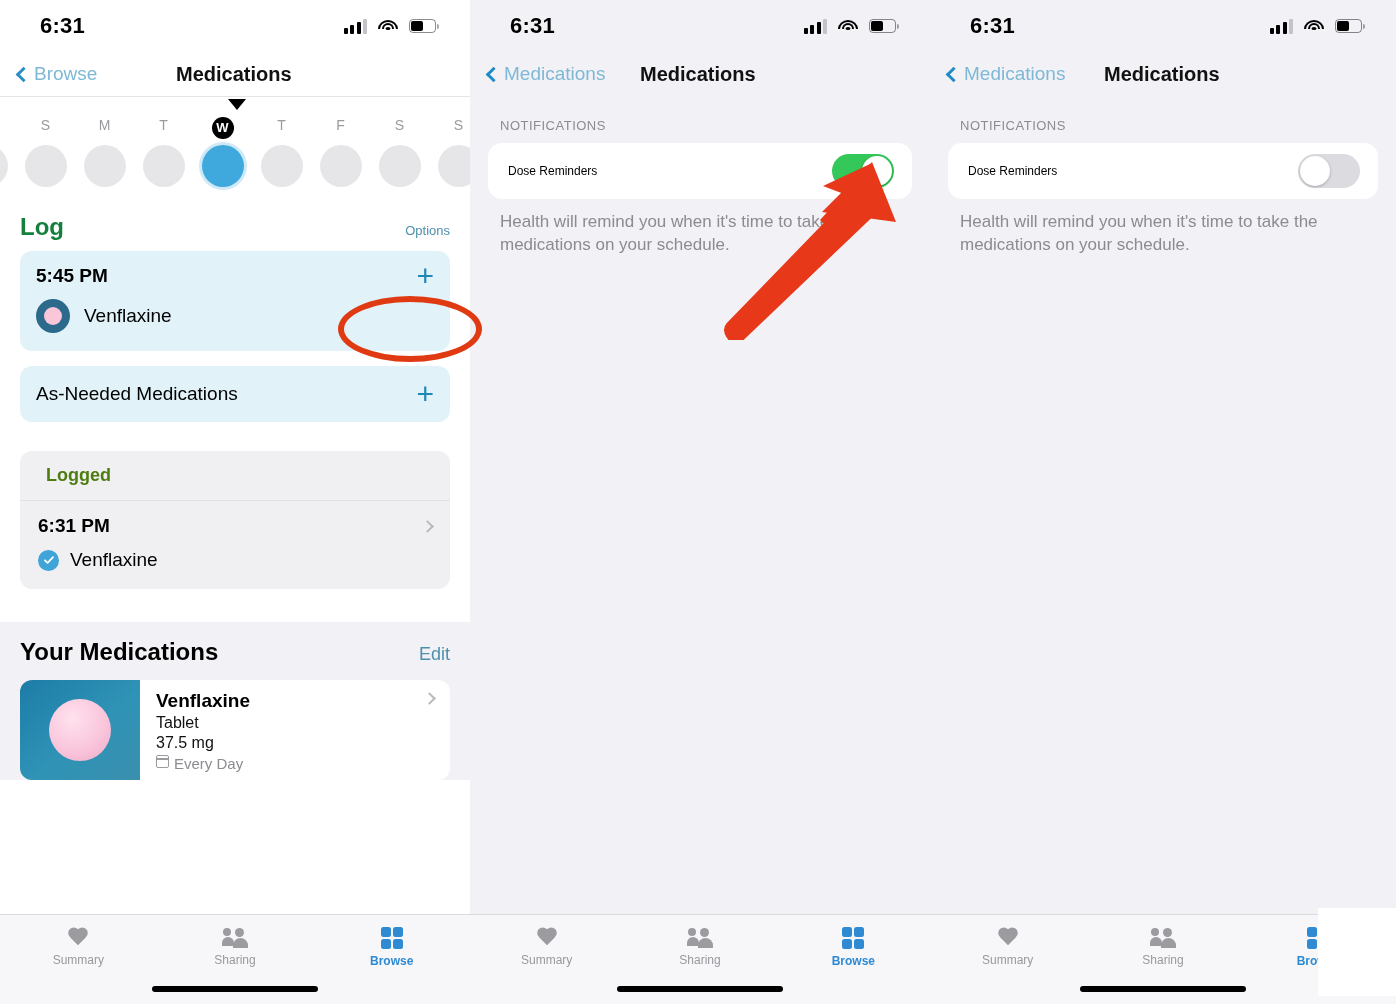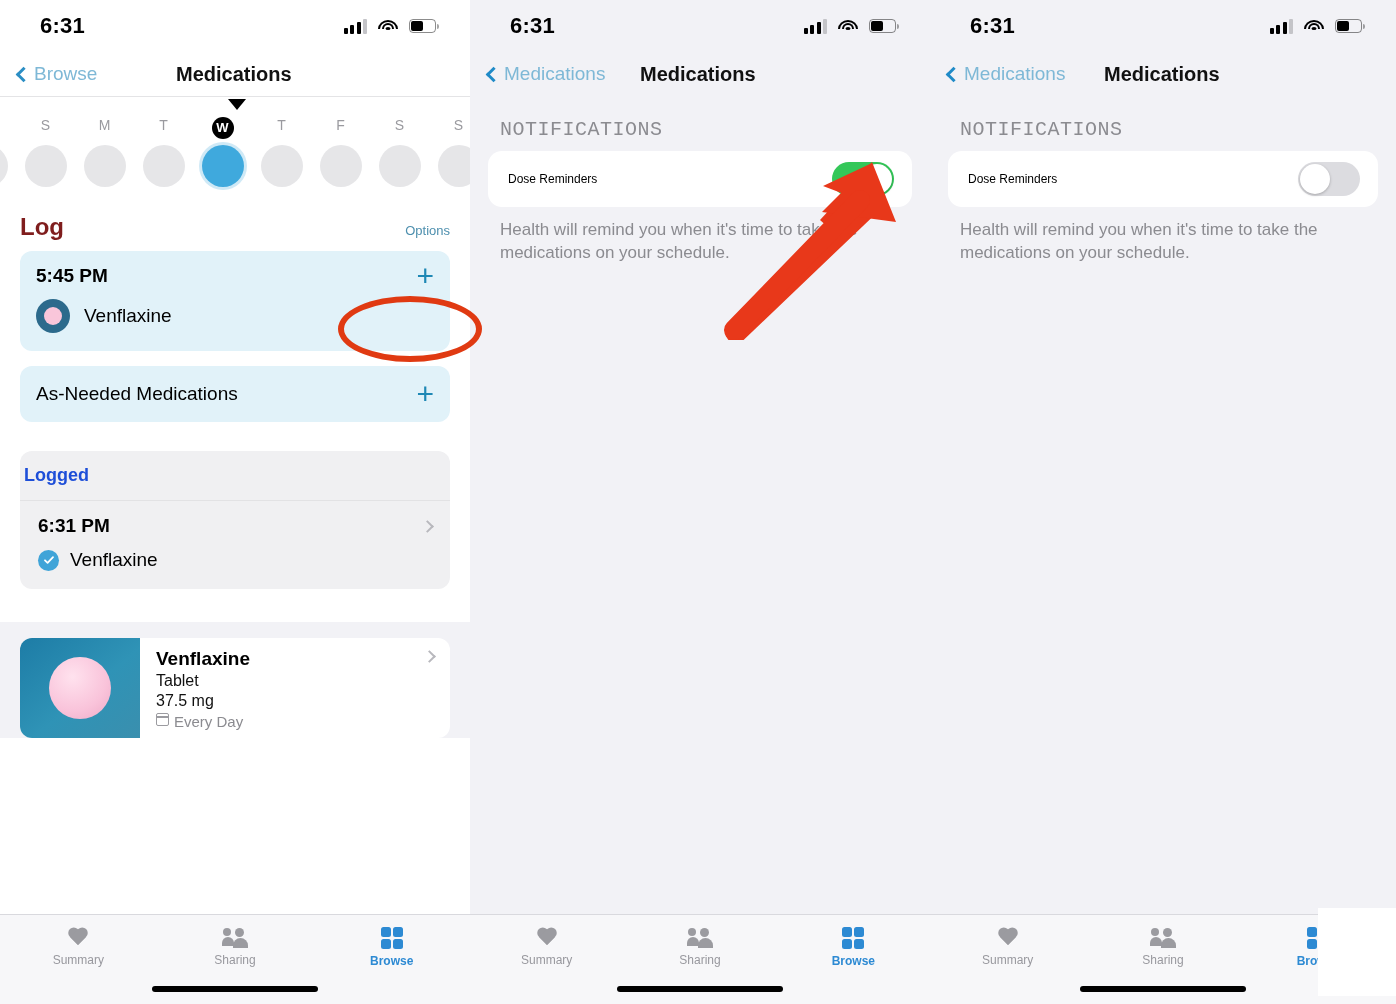--- a/index.html
+++ b/index.html
@@ -60,36 +60,36 @@
   .dayletters > div { width:59px; text-align:center; font-size:14px; color:#9a9a9f; }
   .dayletters > div.today { color:#fff; }
   .dayletters .badge { display:inline-block; width:22px; height:22px; line-height:22px; border-radius:50%; background:#000; color:#fff; font-size:13px; font-weight:600; }
   .daydots { display:flex; position:absolute; top:48px; left:-43px; width:556px; }
   .daydots > div { width:59px; display:flex; justify-content:center; }
   .dot { width:42px; height:42px; border-radius:50%; background:#e6e6e8; }
   .dot.sel { background:#3fa9dd; box-shadow:0 0 0 3px rgba(63,169,221,.25); }
 
   
   .sec-hdr { display:flex; align-items:baseline; justify-content:space-between; padding:18px 20px 10px; }
-  .sec-title { font-size:24px; font-weight:700; color:#7f1d1d; }
+  .sec-title { font-size:24px; font-weight:700; color:#15803d; }
   .sec-action { font-size:13px; color:#4d8fae; }
   .card { margin:0 20px 15px; border-radius:12px; }
   .card.blue { background:#e1f2f9; padding:14px 16px 18px; }
   .card-row1 { display:flex; align-items:center; justify-content:space-between; }
   .card-time { font-size:19px; font-weight:700; color:#000; }
   .plus { font-size:30px; line-height:22px; color:#1e88b5; font-weight:300; }
   .med-row { display:flex; align-items:center; gap:14px; margin-top:12px; }
   .pill-icon { width:34px; height:34px; border-radius:50%; background:#2c6a8c; display:flex; align-items:center; justify-content:center; flex:none; }
   .pill-icon i { width:18px; height:18px; border-radius:50%; background:#f9c6da; display:block; }
   .med-name { font-size:19px; color:#000; }
   .card.blue.single { padding:17px 16px; display:flex; align-items:center; justify-content:space-between; }
   .card.blue.single .label { font-size:19px; color:#000; }
 
   .card.grey { background:#f0f0f2; overflow:hidden; }
-  .logged-hdr { padding:14px 4px; font-size:18px; font-weight:700; color:#1d4ed8; border-bottom:1px solid #e2e2e4; }
+  .logged-hdr { padding:14px 26px; font-size:18px; font-weight:700; color:#4d7c0f; border-bottom:1px solid #e2e2e4; }
   .logged-body { padding:14px 18px 18px; }
   .logged-top { display:flex; align-items:center; justify-content:space-between; }
   .logged-time { font-size:19px; font-weight:700; color:#000; }
   .chev-r { width:9px; height:9px; border-top:2.4px solid #b8b8bd; border-right:2.4px solid #b8b8bd; transform:rotate(45deg); }
   .logged-med { display:flex; align-items:center; gap:11px; margin-top:12px; }
   .check { width:21px;height:21px;border-radius:50%;background:#40a4d8;display:flex;align-items:center;justify-content:center;flex:none;}
   .check svg { width:12px; height:12px; }
   .yourmeds-wrap { background:#f2f2f6; padding-top:16px; }
   .ym-hdr { display:flex; align-items:baseline; justify-content:space-between; padding:0 20px 14px; }
   .ym-title { font-size:24px; font-weight:700; color:#000; }
@@ -99,21 +99,21 @@
   .ym-thumb i { width:62px;height:62px;border-radius:50%;background:radial-gradient(circle at 38% 32%, #ffe2ee 0%, #f9c3da 60%, #eda9c6 100%); display:block; }
   .ym-info { flex:1; padding:10px 16px; position:relative; }
   .ym-name { font-size:19px; font-weight:700; color:#000; }
   .ym-sub { font-size:16px; color:#111; margin-top:2px; }
   .ym-freq { font-size:15px; color:#8b8b90; margin-top:3px; display:flex; align-items:flex-start; gap:5px; }
   .cal-ico { width:13px;height:13px;border:1.5px solid #9b9ba0;border-radius:2px;position:relative;display:inline-block; }
   .cal-ico::before{content:"";position:absolute;left:0;right:0;top:2px;height:1.5px;background:#9b9ba0;}
   .ym-chev { position:absolute; right:16px; top:14px; }
 
   
-  .sec-label { font-size:20px; color:#8b8b90; letter-spacing:.5px; padding:22px 30px 10px;font-family:Liberation Mono, monospace; }
+  .sec-label { font-size:13px; color:#8b8b90; letter-spacing:.5px; padding:22px 30px 10px; }
   .setting-card { margin:0 18px; background:#fff; border-radius:14px; height:56px; display:flex; align-items:center; justify-content:space-between; padding:0 18px 0 20px; }
   .setting-label { font-size:12px; color:#000; }
   .switch { width:62px; height:34px; border-radius:17px; position:relative; flex:none; }
   .switch.on  { background:#34c759; }
   .switch.off { background:#dcdce0; }
   .knob { position:absolute; top:2px; width:30px; height:30px; border-radius:50%; background:#fff; box-shadow:0 1px 3px rgba(0,0,0,.25); }
   .switch.on  .knob { right:2px; }
   .switch.off .knob { left:2px; }
   .setting-note { font-size:17px; color:#8b8b90; line-height:1.35; padding:12px 30px 0; }
 
@@ -261,20 +261,24 @@
               </svg>
           </span>
           <span class="med-name">Venflaxine</span>
         </div>
       </div>
     </div>
 
     <div style="height:18px"></div>
 
     <div class="yourmeds-wrap">
+      <div class="ym-hdr">
+        <div class="ym-title">Your Medications</div>
+        <div class="ym-edit">Edit</div>
+      </div>
       <div class="ym-card">
         <div class="ym-thumb">
             <i></i>
           </div>
         <div class="ym-info">
           <div class="ym-name">Venflaxine</div>
           <div class="ym-sub">Tablet</div>
           <div class="ym-sub">37.5 mg</div>
           <div class="ym-freq">
             <span class="cal-ico"></span>

